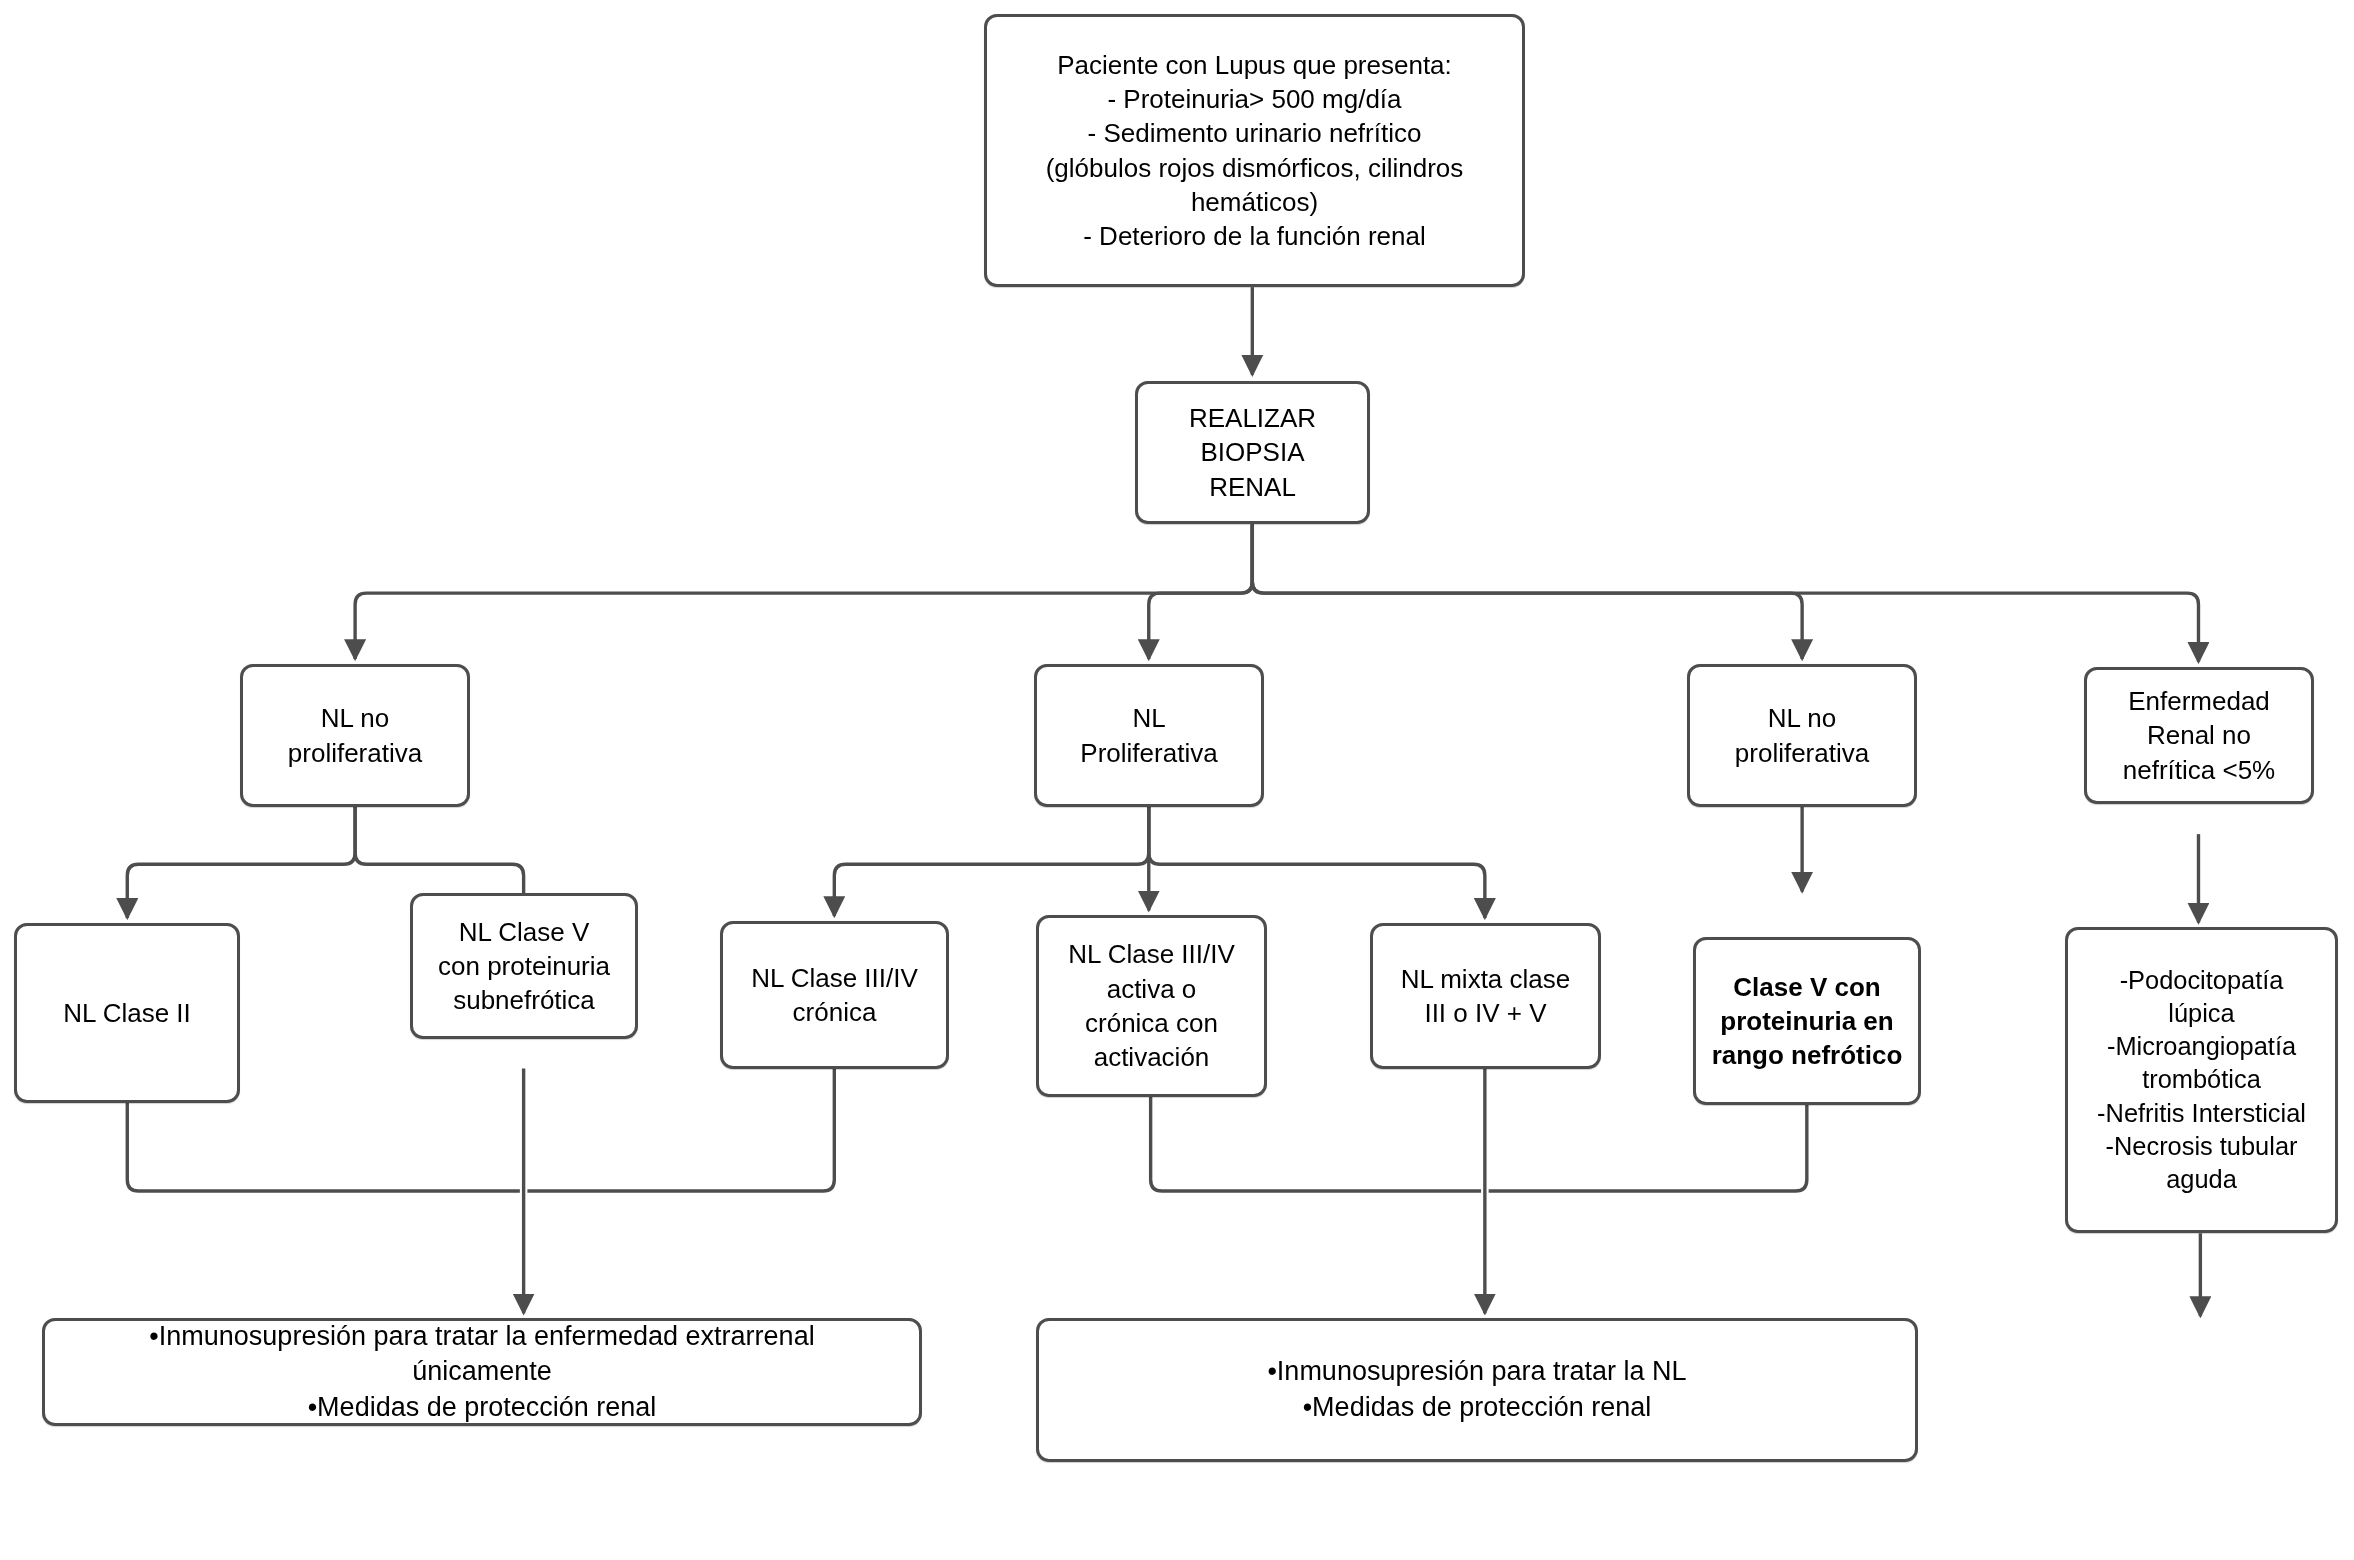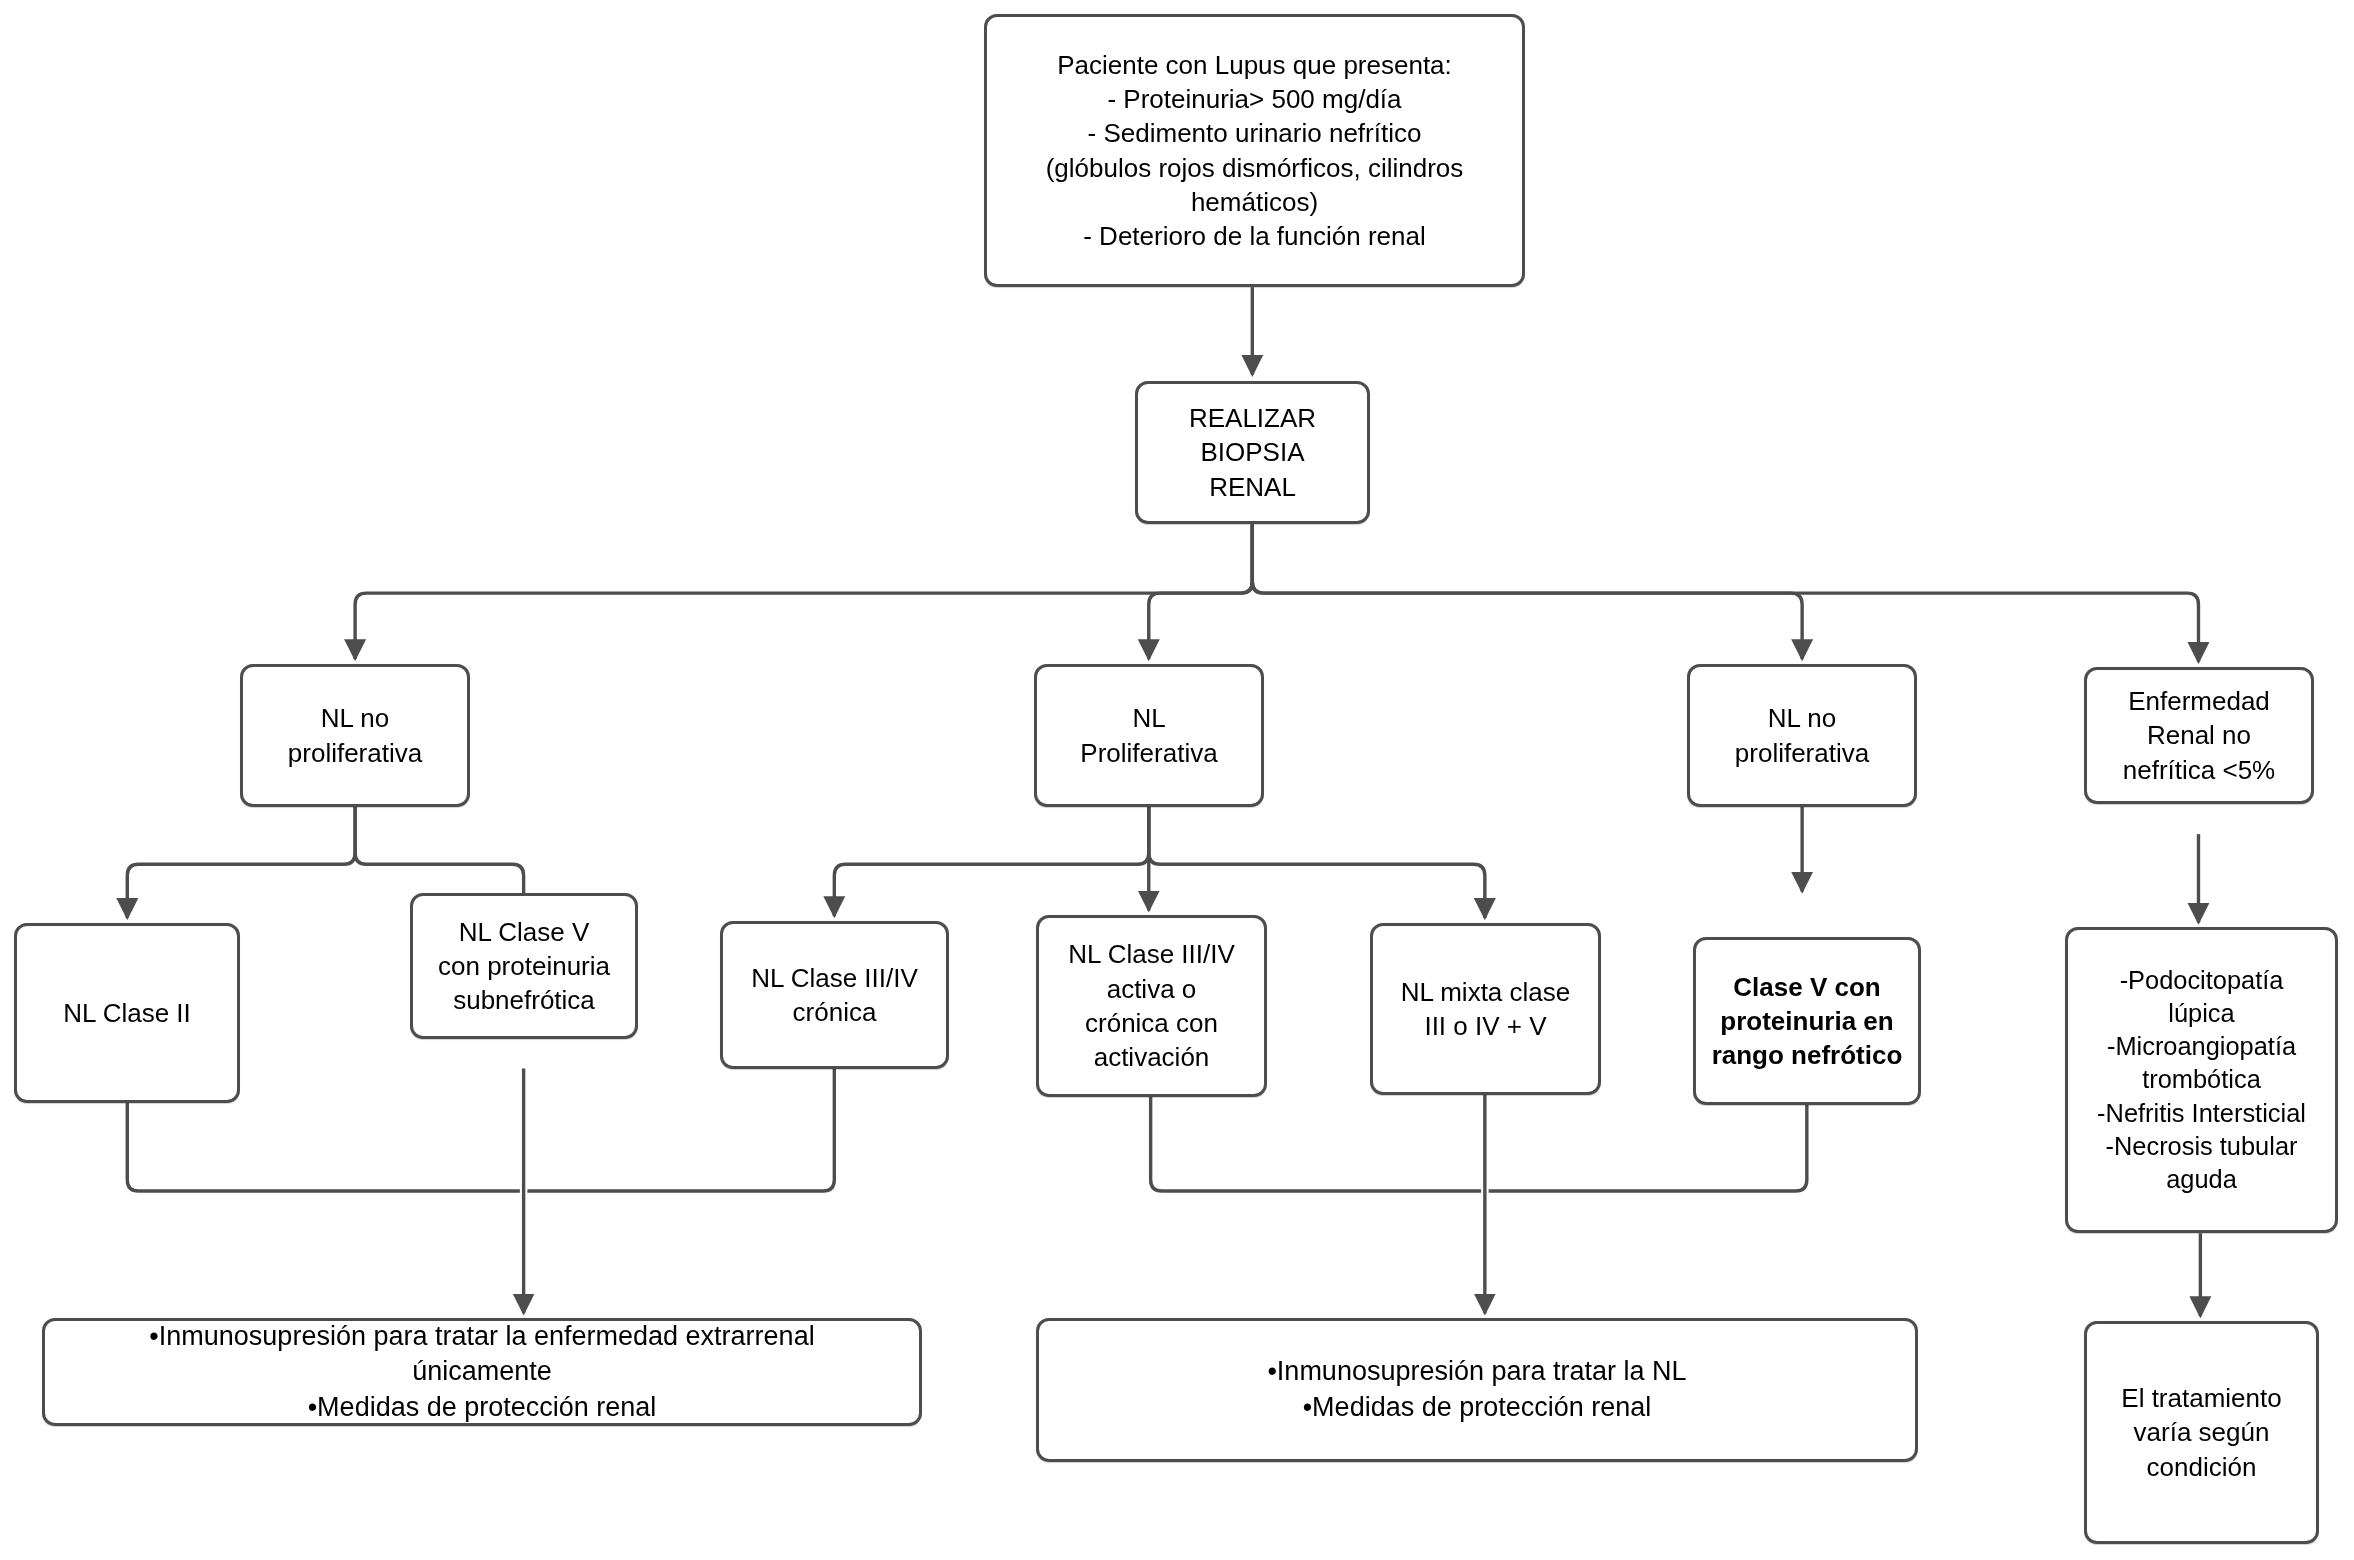--- a/index.html
+++ b/index.html
@@ -118,21 +118,21 @@
 subnefrótica</div>
 
   <div class="node" style="left:720px; top:921px; width:229px; height:148px;">NL Clase III/IV
 crónica</div>
 
   <div class="node" style="left:1036px; top:915px; width:231px; height:182px;">NL Clase III/IV
 activa o
 crónica con
 activación</div>
 
-  <div class="node" style="left:1370px; top:923px; width:231px; height:172px;">NL mixta clase
+  <div class="node" style="left:1370px; top:923px; width:231px; height:146px;">NL mixta clase
 III o IV + V</div>
 
   <div class="node" style="left:1693px; top:937px; width:228px; height:168px;font-weight:bold;">Clase V con
 proteinuria en
 rango nefrótico</div>
 
   <div class="node list-node" style="left:2065px; top:927px; width:273px; height:306px;">-Podocitopatía
 lúpica
 -Microangiopatía
 trombótica
@@ -140,18 +140,15 @@
 -Necrosis tubular
 aguda</div>
 
   <div class="node wide-node" style="left:42px; top:1318px; width:880px; height:108px;">•Inmunosupresión para tratar la enfermedad extrarrenal
 únicamente
 •Medidas de protección renal</div>
 
   <div class="node wide-node" style="left:1036px; top:1318px; width:882px; height:144px;text-align:center;">•Inmunosupresión para tratar la NL
 •Medidas de protección renal</div>
 
-  <div class="node" style="left:2084px; top:1321px; width:235px; height:223px;">El tratamiento
-varía según
-condición</div>
 
 </div>
 
 
 </body></html>

